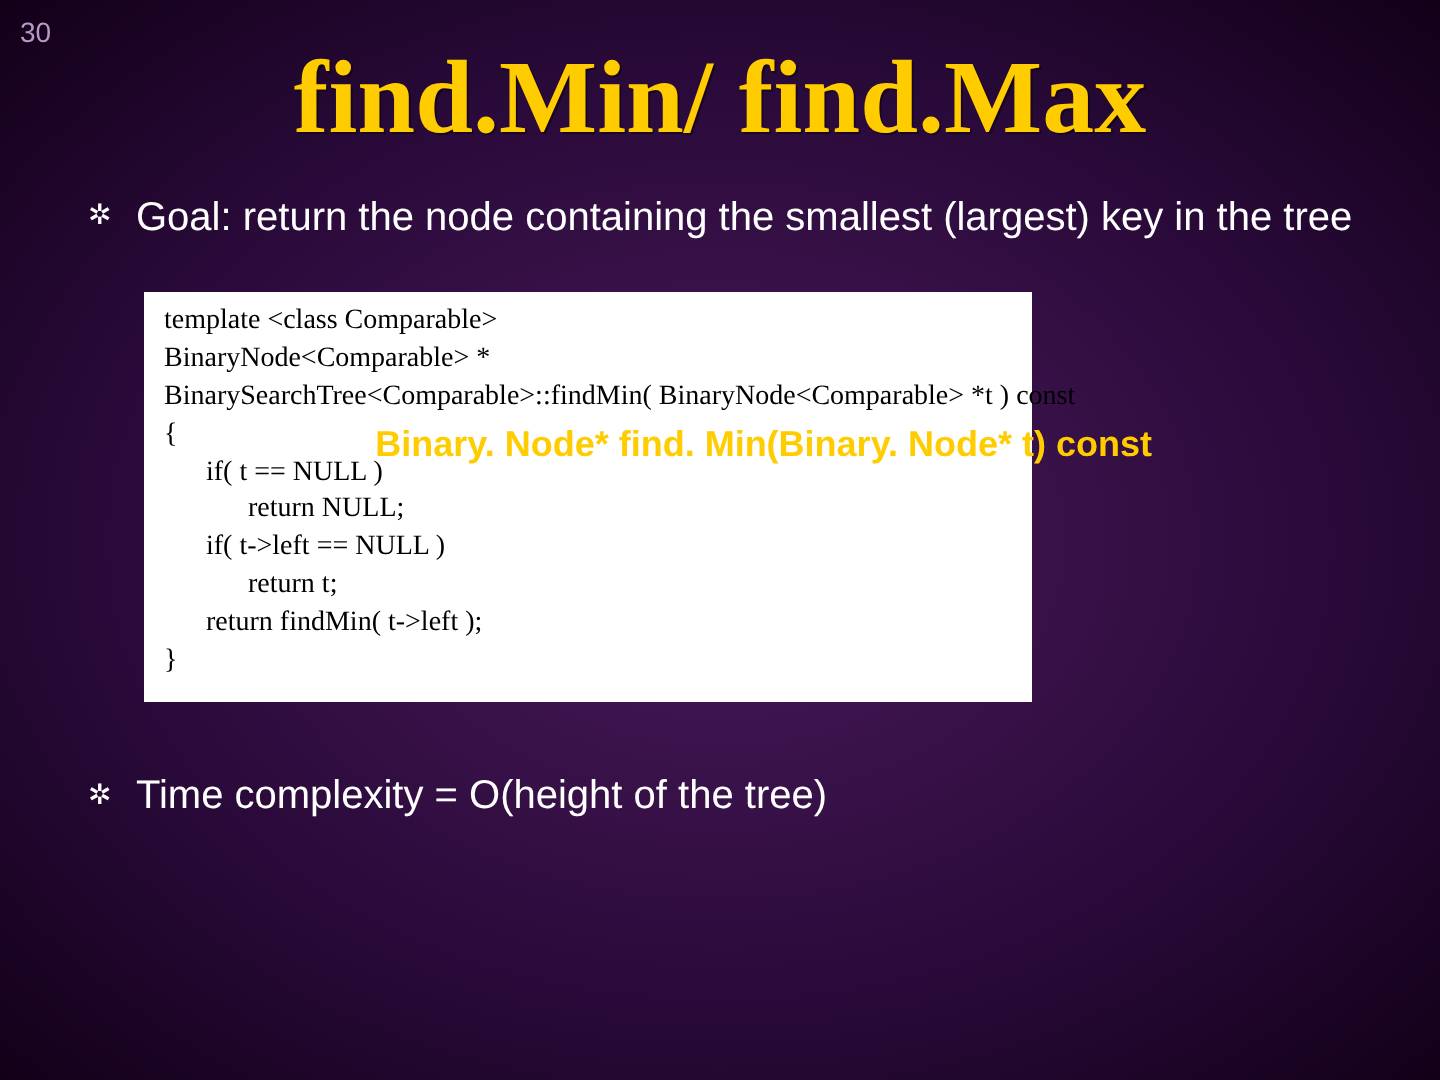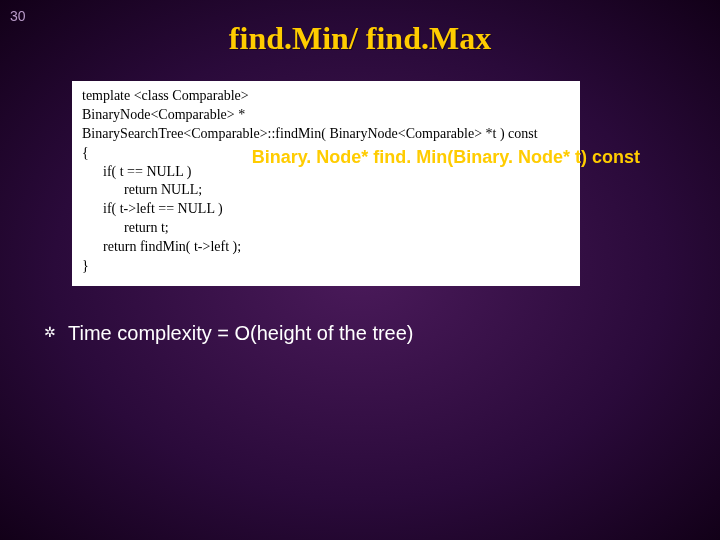--- a/index.html
+++ b/index.html
@@ -14,21 +14,21 @@
   .slide-number {
     position: absolute;
     top: 8px;
     left: 10px;
     color: #b89ac8;
     font-size: 14px;
     text-align: right;
   }
   .title {
     font-family: "Times New Roman", Times, serif;
-    font-size: 32px;
+    font-size: 52px;
     color: #ffcc00;
     text-align: center;
     margin-top: 20px;
     margin-bottom: 18px;
     text-shadow: 1px 1px 0 rgba(0,0,0,0.4);
   }
   .bullets {
     list-style: none;
     padding: 0 28px 0 48px;
     color: #ffffff;
@@ -43,21 +43,21 @@
   .bullets li::before {
     content: "✲";
     position: absolute;
     left: -4px;
     top: 2px;
     font-size: 14px;
     color: #ffffff;
   }
   .code-area {
     margin: 24px 0 0 72px;
-    width: 508px;
+    width: 444px;
     position: relative;
   }
   .code-box {
     background: #ffffff;
     color: #000000;
     font-family: "Times New Roman", Times, serif;
     font-size: 14px;
     line-height: 1.35;
     padding: 6px 10px 10px 10px;
     white-space: pre;
@@ -93,20 +93,21 @@
   }
 </style>
 </head>
 <body>
 
 <div class="slide-number">30</div>
 
 <h1 class="title">find.Min/ find.Max</h1>
 
 <ul class="bullets">
+  <li>Goal: return the node containing the smallest (largest) key in the tree</li>
 </ul>
 
 <div class="code-area">
   <div class="code-box"><span>template &lt;class Comparable&gt;</span>
 <span>BinaryNode&lt;Comparable&gt; *</span>
 <span>BinarySearchTree&lt;Comparable&gt;::findMin( BinaryNode&lt;Comparable&gt; *t ) const</span>
 <span>{</span>
 <span>      if( t == NULL )</span>
 <span>            return NULL;</span>
 <span>      if( t-&gt;left == NULL )</span>

